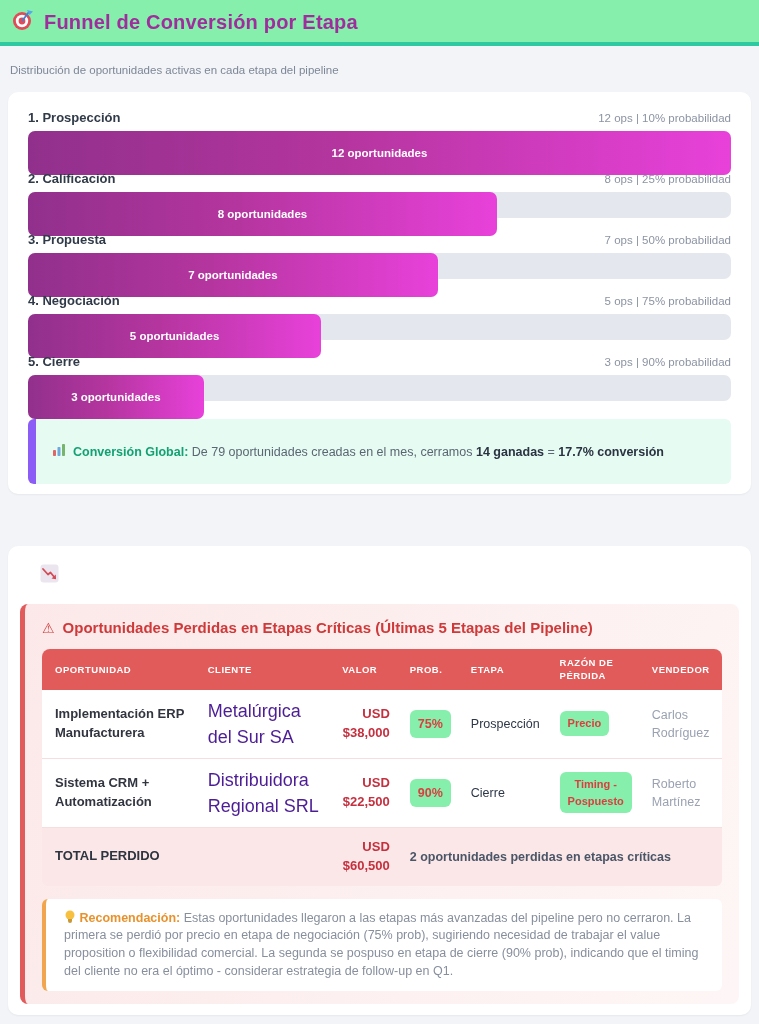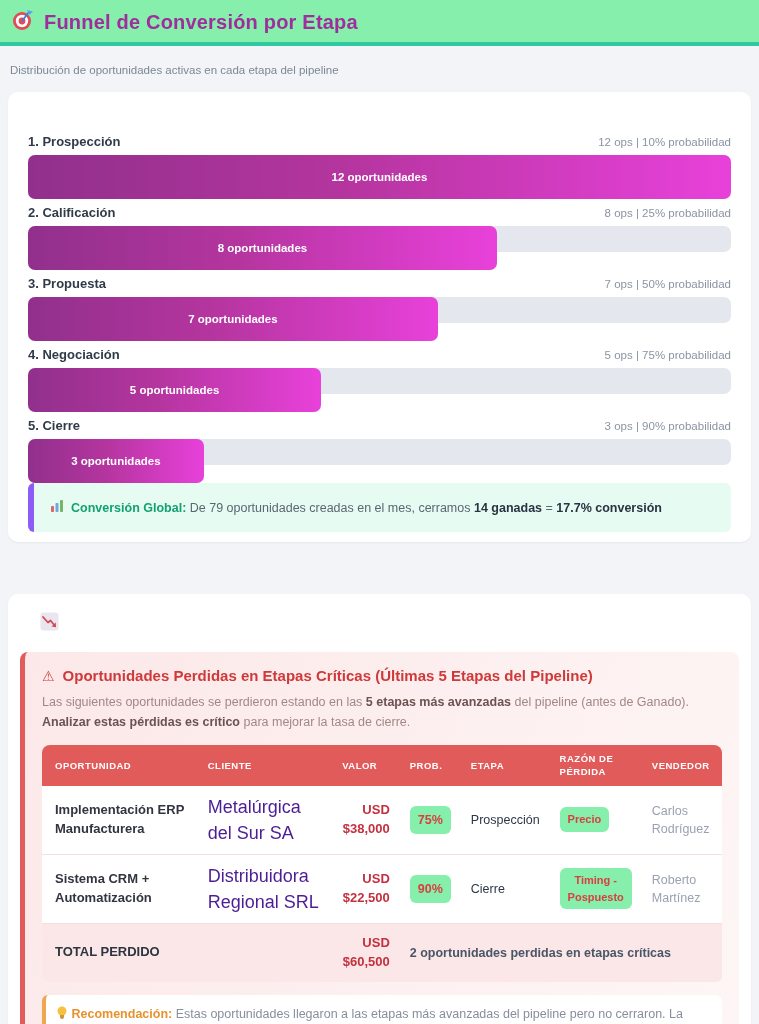--- a/index.html
+++ b/index.html
@@ -20,35 +20,35 @@
   .subtitle { margin: 18px 0 16px 10px; font-size: 11.5px; color: #7d8795; }
 
   
   .card {
     margin: 0 8px; background: #fff; border-radius: 10px;
     box-shadow: 0 1px 2px rgba(16,24,40,.05);
   }
   .funnel-card { padding: 18px 20px 10px; }
 
   
-  .stage { margin-bottom: 14px; margin-top: 24px; }
+  .stage { margin-bottom: 14px; }
   .stage-head { display: flex; justify-content: space-between; align-items: baseline; margin-bottom: 6px; }
   .stage-label { font-size: 13px; font-weight: 600; color: #303a48; }
   .stage-meta  { font-size: 11.5px; color: #8b93a2; }
   .stage-track { height: 26px; background: #e4e7ed; border-radius: 7px; }
   .stage-bar {
     height: 44px; border-radius: 7px;
     background: linear-gradient(90deg, #91308c 0%, #b5359f 45%, #e841da 100%);
     display: flex; align-items: center; justify-content: center;
     color: #fff; font-size: 11.5px; font-weight: 700; white-space: nowrap;
   }
   .conversion-note {
     margin-top: 18px; background: #e6fbf1;
-    border-left: 6px solid #8b5cf6; border-radius: 6px;
-    padding: 16px 16px; font-size: 12.5px; color: #5b6673;
+    border-left: 8px solid #8b5cf6; border-radius: 6px;
+    padding: 24px 16px; font-size: 12.5px; color: #5b6673;
     display: flex; align-items: center; gap: 7px; white-space: nowrap;
   }
   .conversion-label { color: #13a173; font-weight: 700; }
   .conversion-note b { color: #2a3342; }
 
   
   .section-card { margin-top: 52px; padding: 16px 12px 11px; }
   .section-title-row { display: flex; align-items: center; gap: 10px; padding: 2px 8px 0 20px; }
   .section-title { font-size: 17.5px; font-weight: 700; color: #a02d9d; }
 
@@ -89,21 +89,21 @@
   .pill-reason { font-size: 11px; padding: 4px 8px; text-align: center; max-width: 86px; line-height: 1.5; }
   .total-row td { background: #fbe7e7; border-bottom: none; padding-top: 10px; padding-bottom: 10px; }
   .total-row td:first-child { border-bottom-left-radius: 6px; }
   .total-row td:last-child  { border-bottom-right-radius: 6px; }
   .total-label { font-weight: 700; color: #2c3540; font-size: 13px; }
   .total-note  { font-weight: 700; color: #4a5668; font-size: 12.5px; }
 
   
   .recommendation {
     margin-top: 13px; background: #fff; border-left: 4px solid #f0a54e;
-    border-radius: 6px; padding: 11px 10px 10px;
+    border-radius: 6px; padding: 11px 18px 10px;
     font-size: 12.5px; line-height: 1.42; color: #878f9d;
   }
   .rec-label { color: #e8922d; font-weight: 700; }
   .icon { flex: 0 0 auto; display: inline-block; }
 </style>
 </head>
 <body>
 
 <div class="page-header">
   <span class="icon">
@@ -206,23 +206,20 @@
         <path d="M15.8 10.5 L16 15.2 L11.5 14.5 Z" fill="#d24b55"></path>
       </svg>
     </span>
   </div>
 
   <div class="alert">
     <div class="alert-title">
       <span class="warning-glyph">⚠</span>
       <span>Oportunidades Perdidas en Etapas Críticas (Últimas 5 Etapas del Pipeline)</span>
     </div>
-    <p class="alert-desc">
-      <span>Las siguientes oportunidades se perdieron estando en las </span><b>5 etapas más avanzadas</b><span> del pipeline (antes de Ganado). </span><b>Analizar estas pérdidas es crítico</b><span> para mejorar la tasa de cierre.</span>
-    </p>
 
     <table>
       <colgroup>
         <col style="width:26%">
           <col style="width:21%">
           <col style="width:10%">
           <col style="width:8%">
           <col style="width:10%">
           <col style="width:13%">
           <col style="width:12%">

